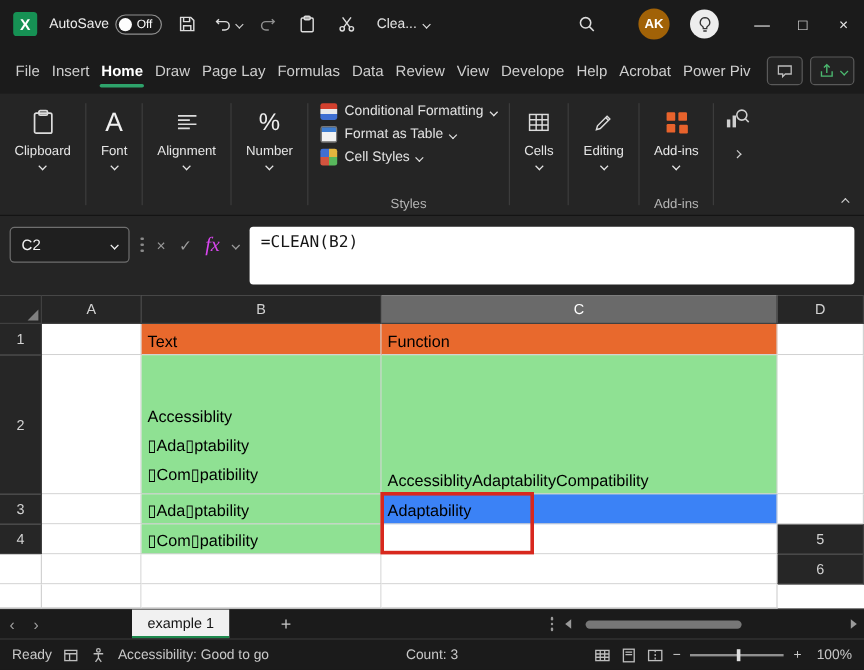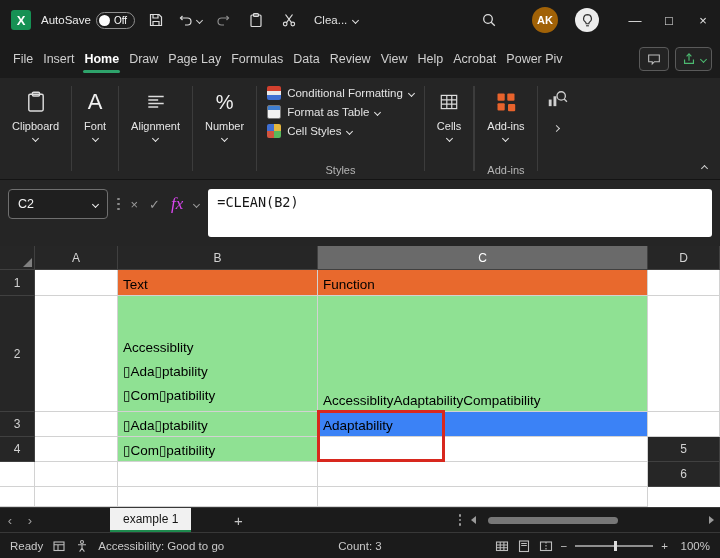--- a/index.html
+++ b/index.html
@@ -174,20 +174,21 @@
 <div class="menubar">
   <div class="menu-tab">File</div>
   <div class="menu-tab">Insert</div>
   <div class="menu-tab active">Home</div>
   <div class="menu-tab">Draw</div>
   <div class="menu-tab">Page Lay</div>
   <div class="menu-tab">Formulas</div>
   <div class="menu-tab">Data</div>
   <div class="menu-tab">Review</div>
   <div class="menu-tab">View</div>
+  <div class="menu-tab">Develope</div>
   <div class="menu-tab">Help</div>
   <div class="menu-tab">Acrobat</div>
   <div class="menu-tab">Power Piv</div>
   <div class="menu-right">
     <div class="boxed">
       <svg width="16" height="16" viewBox="0 0 18 18" fill="none" stroke="#bdbdbd" stroke-width="1.2">
           <path d="M3 4.5h12v7.5H9.5L7 14.5v-2.5H3z"></path>
         </svg>
     </div>
     <div class="boxed share">
@@ -274,20 +275,32 @@
             <rect x="3" y="4" width="14" height="12"></rect>
             <path d="M3 8h14M3 12h14M8 4v12M12.5 4v12"></path>
           </svg>
       </div>
       <span>Cells</span>
       <span class="chev"></span>
     </div>
   </div>
   <div class="rsep"></div>
 
+  <div class="rgroup">
+    <div class="bigbtn">
+      <div class="bicon">
+        <svg width="20" height="20" viewBox="0 0 20 20" fill="none" stroke="#dcdcdc" stroke-width="1.2">
+            <path d="M4 16l.9-3.2 8-8 2.3 2.3-8 8L4 16z"></path>
+            <path d="M11.7 6l2.3 2.3"></path>
+          </svg>
+      </div>
+      <span>Editing</span>
+      <span class="chev"></span>
+    </div>
+  </div>
   <div class="rsep"></div>
 
   <div class="rgroup">
     <div class="bigbtn">
       <div class="bicon">
         <svg width="22" height="22" viewBox="0 0 22 22">
             <rect x="2.5" y="2.5" width="7.2" height="7.2" rx="1" fill="#E8632C"></rect>
             <rect x="12.3" y="2.5" width="7.2" height="7.2" rx="1" fill="#E8632C"></rect>
             <rect x="2.5" y="12.3" width="7.2" height="7.2" rx="1" fill="#E8632C"></rect>
             <rect x="13" y="13" width="7.2" height="7.2" rx="1" fill="#E8632C"></rect>

